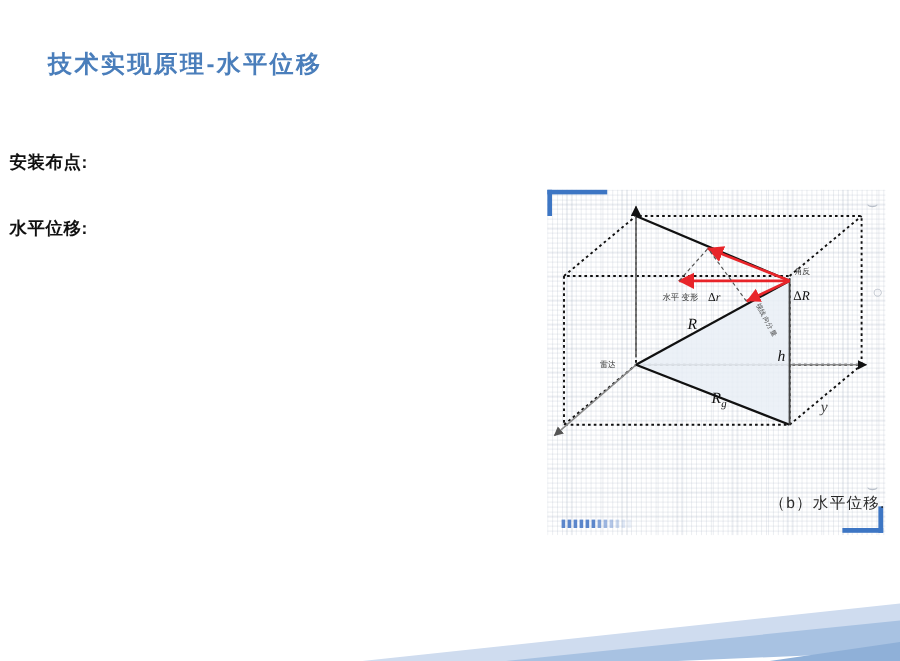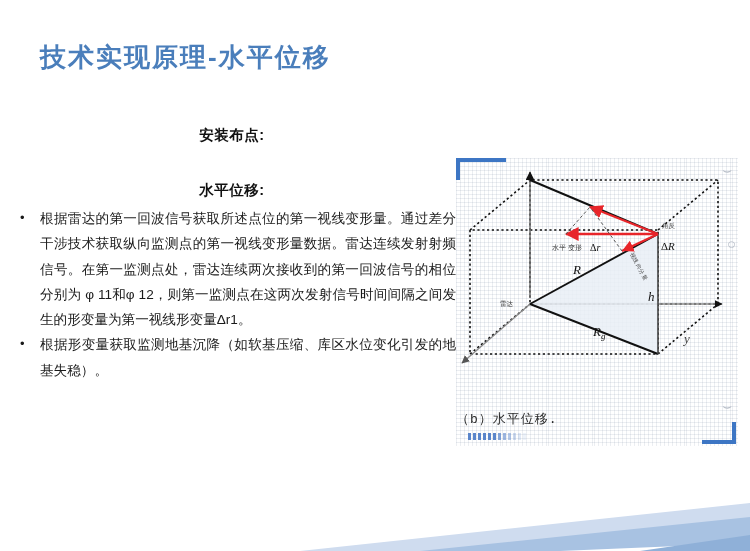--- a/index.html
+++ b/index.html
@@ -22,41 +22,40 @@
     inset: 0;
     background: #ffffff;
     overflow: hidden;
   }
 
   
   #title {
     position: absolute;
     left: 40px;
     top: 40px;
-    font-size: 26px;
+    font-size: 20px;
     font-weight: 700;
     letter-spacing: 2px;
     color: #4a7ebb;
     white-space: nowrap;
   }
 
   
   #text-col {
     position: absolute;
     left: 8px;
     top: 126px;
     width: 448px;
   }
   .sec-head {
     font-size: 14.5px;
     font-weight: 700;
     color: #111;
     margin: 0 0 6px 0;
     letter-spacing: .5px;
-    text-align: center;
   }
   .bullet-list {
     margin: 0 0 0 0;
     padding: 0;
     list-style: none;
   }
   .bullet {
     position: relative;
     padding-left: 32px;
     font-size: 13.6px;
@@ -129,22 +128,22 @@
   #dash-row i:nth-child(10) { opacity:.3; }
   #dash-row i:nth-child(11) { opacity:.18; }
   #dash-row i:nth-child(12) { opacity:.1; }
 
   #fig-svg { position: absolute; left: 0; top: 0; }
 
   #fig-caption {
     position: absolute;
     left: 0; right: 0;
     bottom: 18px;
-    text-align: left;
-    font-family: Liberation Mono, monospace;
+    text-align: right;
+    font-family: Liberation Sans, sans-serif;
     font-size: 13px;
     color: #2a2a2a;
     letter-spacing: 1px;
   }
 
   
   .edge-mark {
     position: absolute;
     color: #b9bfc9;
     font-family: "Liberation Serif", serif;
@@ -171,24 +170,20 @@
 
   <div id="text-col">
 
     <div class="sec-head">安装布点:</div>
 
 
     <div class="gap-1"></div>
 
     <div class="sec-head">水平位移:</div>
 
-    <ul class="bullet-list">
-      <li class="bullet">根据雷达的第一回波信号获取所述点位的第一视线变形量。通过差分干涉技术获取纵向监测点的第一视线变形量数据。雷达连续发射射频信号。在第一监测点处，雷达连续两次接收到的第一回波信号的相位分别为 φ 11和φ 12，则第一监测点在这两次发射信号时间间隔之间发生的形变量为第一视线形变量Δr1。</li>
-      <li class="bullet">根据形变量获取监测地基沉降（如软基压缩、库区水位变化引发的地基失稳）。</li>
-    </ul>
   </div>
 
   <div id="figure">
 
     <div class="grid"></div>
 
     <div class="corner" id="corner-tl"></div>
     <div class="corner" id="corner-br"></div>
 
     <div id="dash-row">

